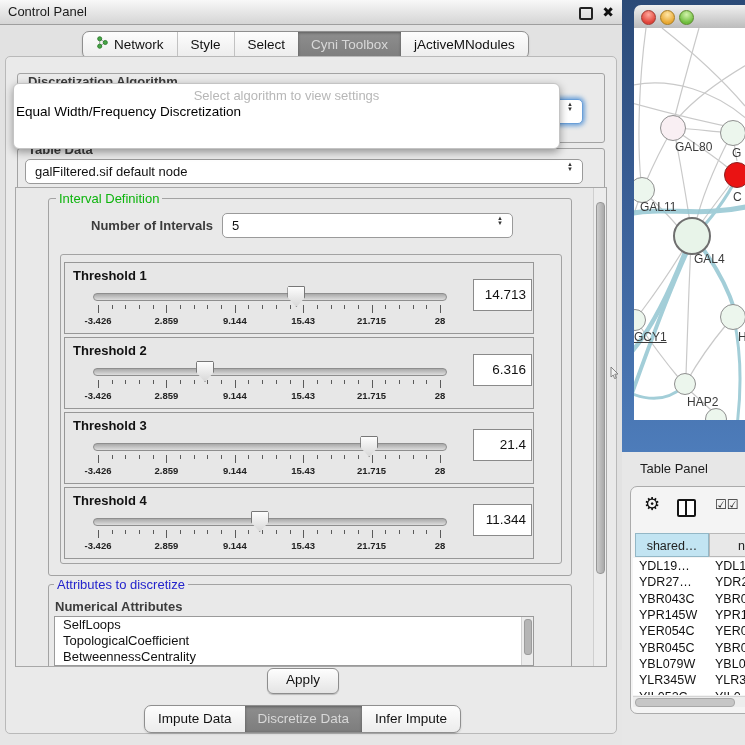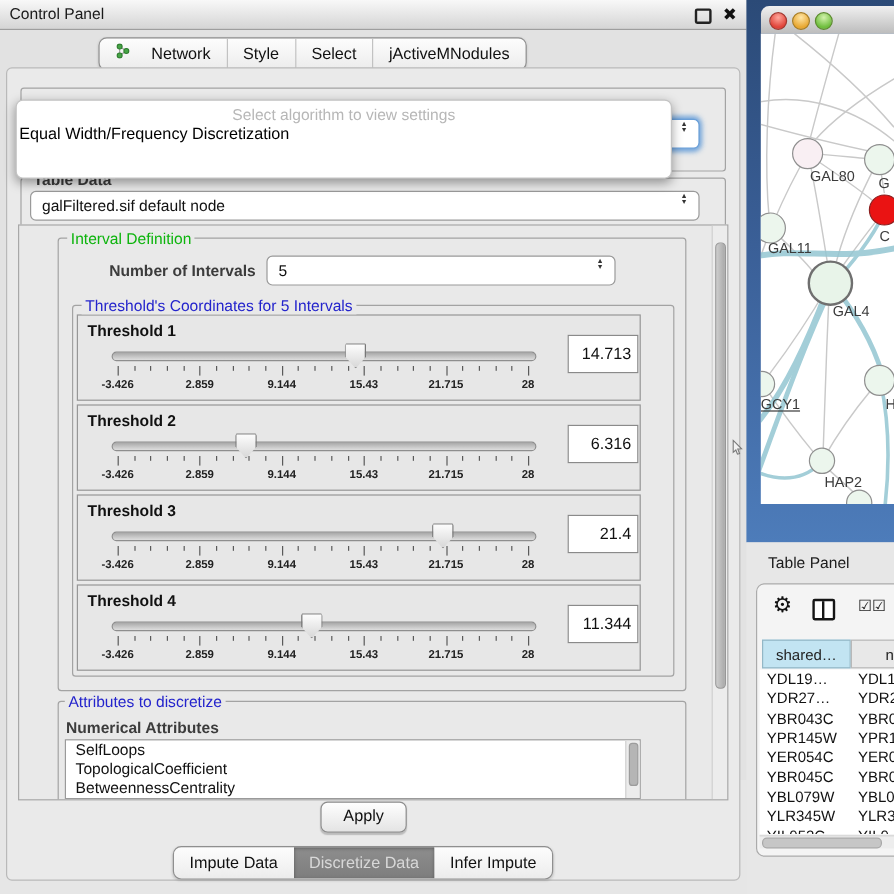--- a/index.html
+++ b/index.html
@@ -8,21 +8,21 @@
   
   #control-panel{position:absolute;left:0;top:0;width:622px;height:650px;background:#e2e2e2;}
   .cp-titlebar{position:absolute;left:0;top:0;width:622px;height:24px;
     background:linear-gradient(#f8f8f8,#d5d5d5);border-bottom:1px solid #9e9e9e;}
   .cp-title{position:absolute;left:8px;top:0;line-height:24px;font-size:13px;color:#1a1a1a;}
   .float-ic{position:absolute;right:29px;top:7px;width:10px;height:9px;border:2px solid #222;border-radius:2px;}
   .close-ic{position:absolute;right:8px;top:2px;font-size:14px;font-weight:bold;color:#111;line-height:20px;}
   
   .seg-bar{position:absolute;display:inline-flex;height:26px;border:1px solid #8f8f8f;border-radius:7px;
     background:linear-gradient(#fdfdfd,#ececec);overflow:hidden;box-shadow:0 1px 2px rgba(0,0,0,.15);}
-  .seg{padding:0 13px;line-height:26px;font-size:13.5px;color:#111;white-space:nowrap;display:flex;align-items:center;gap:17px;}
+  .seg{padding:0 13px;line-height:26px;font-size:13.5px;color:#111;white-space:nowrap;display:flex;align-items:center;gap:5px;}
   .seg.sel{background:linear-gradient(#8e8e8e,#7d7d7d);color:#d8d8d8;box-shadow:inset 0 1px 3px rgba(0,0,0,.35);}
   .seg:not(.sel)+.seg:not(.sel){border-left:1px solid #c2c2c2;}
   #cp-tabbar{left:82px;top:31px;}
   #bottom-tabbar{left:138px;top:648px;}
   
   #cp-outer{position:absolute;left:5px;top:56px;width:610px;height:676px;background:#eaeaea;
     border:1px solid #b9b9b9;border-radius:5px;}
   .group{position:absolute;border:1px solid #a3a3a3;border-radius:3px;}
   .legend{position:absolute;font-size:13px;padding:0 3px;background:#eaeaea;white-space:nowrap;z-index:2;}
   .legend.dark{color:#3c3c3c;font-weight:bold;}
@@ -127,28 +127,32 @@
               <circle cx="10" cy="7" r="2.2" fill="#46a546" stroke="#2e7d2e"></circle>
             </svg></span>
           <span>Network</span>
         </span>
         <span class="seg">
           <span>Style</span>
         </span>
         <span class="seg">
           <span>Select</span>
         </span>
+        <span class="seg sel">
+          <span>Cyni Toolbox</span>
+        </span>
         <span class="seg">
           <span>jActiveMNodules</span>
         </span>
       </nav>
 
     <div id="cp-outer">
 
       <div class="group" style="left:11px;top:16px;width:586px;height:68px;"></div>
+      <span class="legend dark" style="left:19px;top:17px;">Discretization Algorithm</span>
       <div class="combo focused" style="left:19px;top:42px;width:556px;height:23px;">
         <span class="stepper">
             <span>▲</span>
             <span>▼</span>
           </span>
       </div>
 
       <div id="algo-popup">
         <div class="hint">Select algorithm to view settings</div>
         <div id="algo-options">
@@ -174,21 +178,20 @@
         <span class="legend dark" style="left:72px;top:30px;background:transparent;">Number of Intervals</span>
         <div class="combo" style="left:206px;top:25px;width:289px;height:23px;">
           <span class="val">5</span>
           <span class="stepper">
               <span>▲</span>
               <span>▼</span>
             </span>
         </div>
 
         <div class="group" style="left:44px;top:66px;width:500px;height:308px;"></div>
-        <span class="legend blue" style="left:52px;top:59px;background:#e9e9e9;">Threshold's Coordinates for 5 Intervals</span>
         <div id="sliders-host">
             <div class="thr-panel" style="top: 74px;">
               <div class="thr-label">Threshold 1</div>
               <div class="thr-track"></div>
               <div class="thr-thumb" style="left: 222.401px;"></div>
               <div class="ticks">
                 <div class="tick major" style="left: 33px;"></div>
                 <div class="tick minor" style="left: 46.68px;"></div>
                 <div class="tick minor" style="left: 60.36px;"></div>
                 <div class="tick minor" style="left: 74.04px;"></div>

